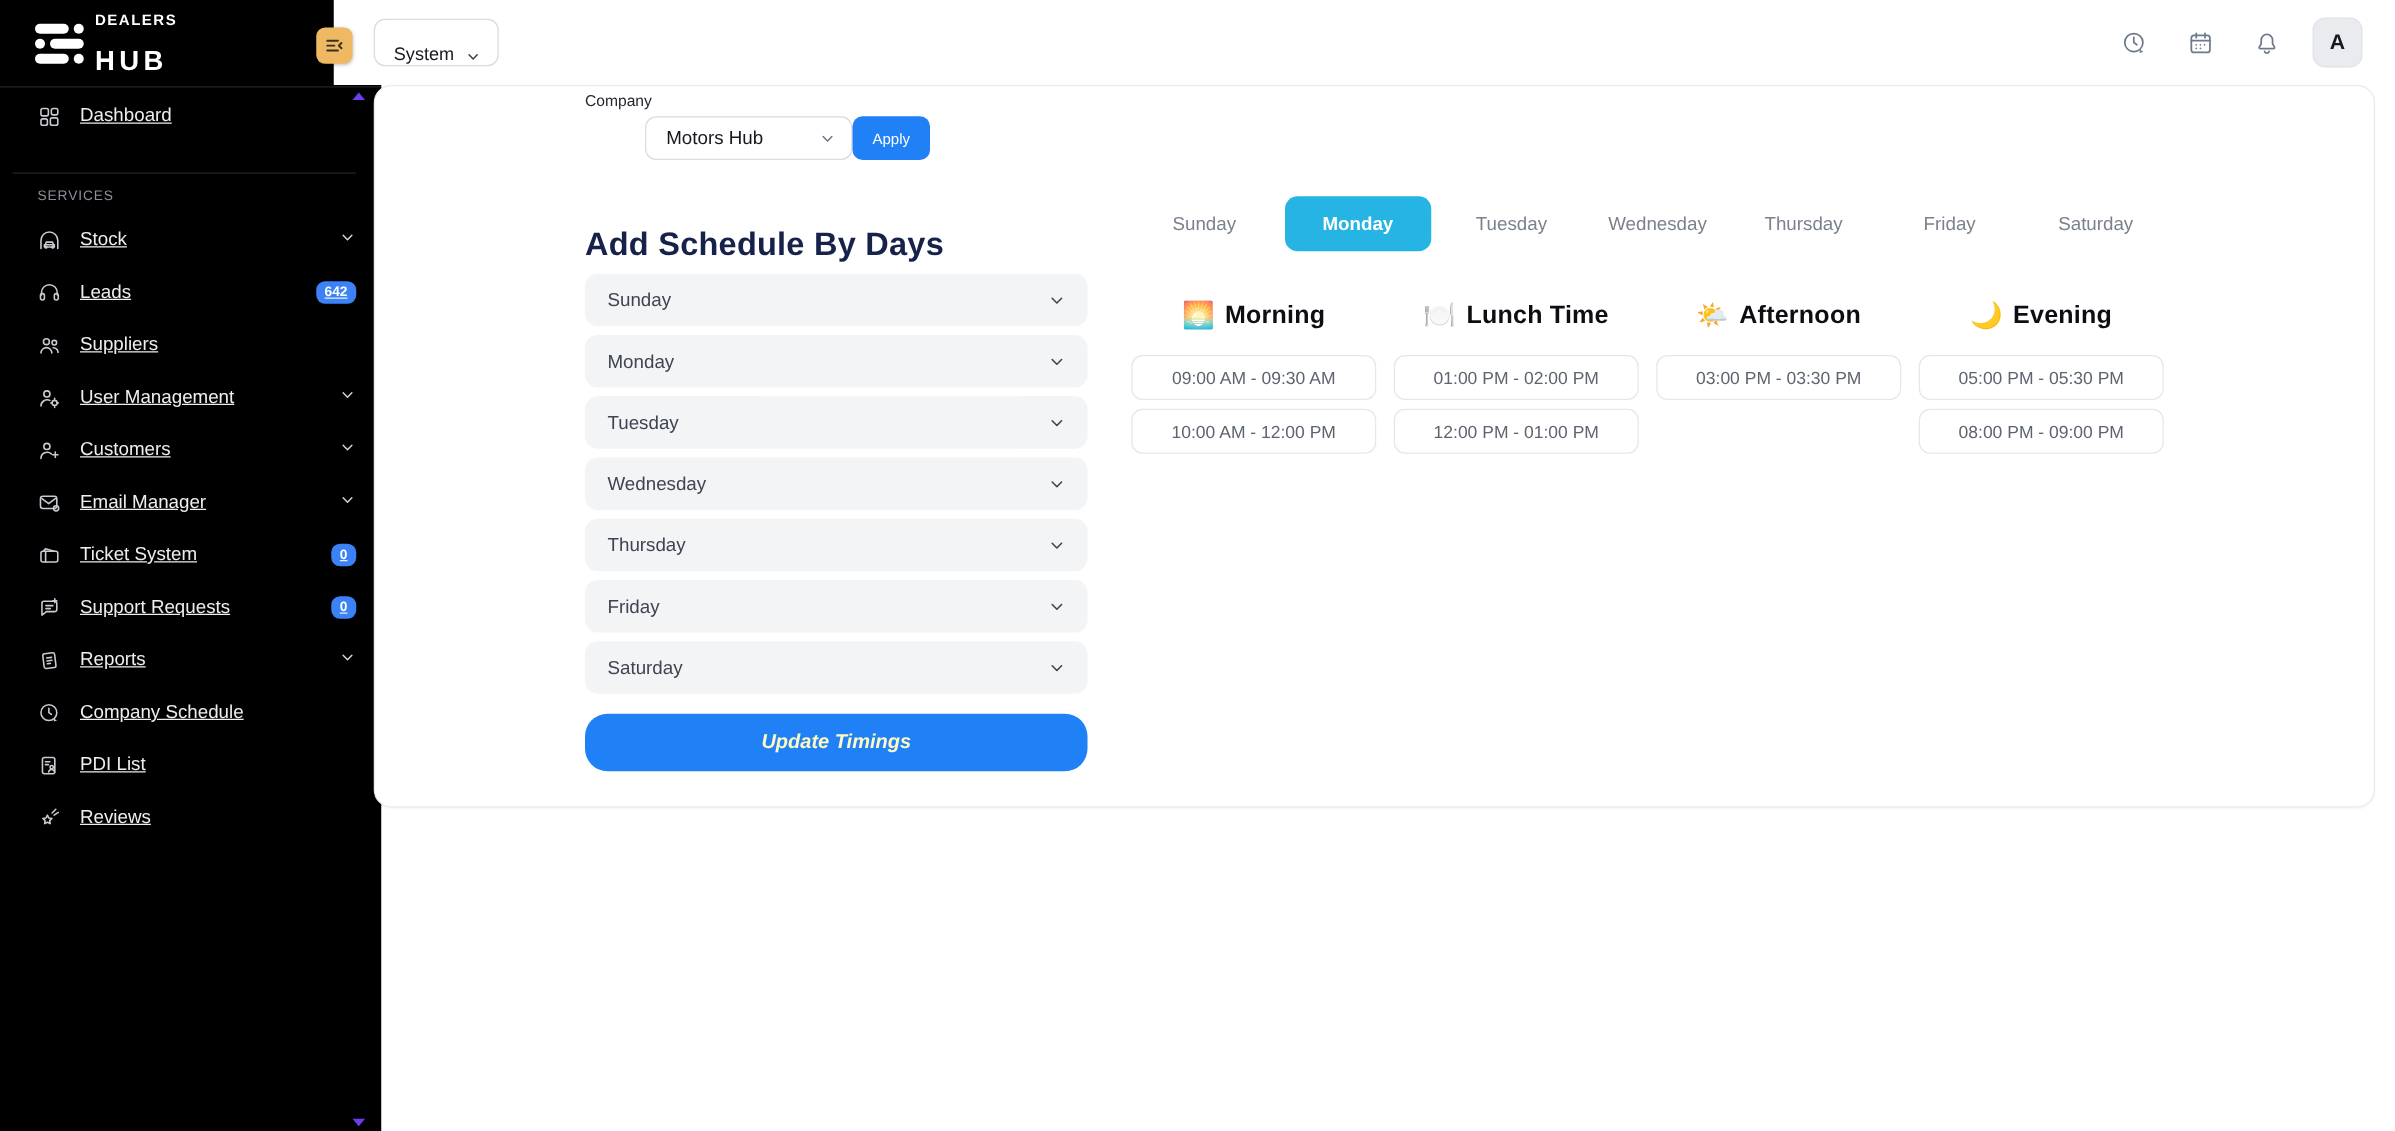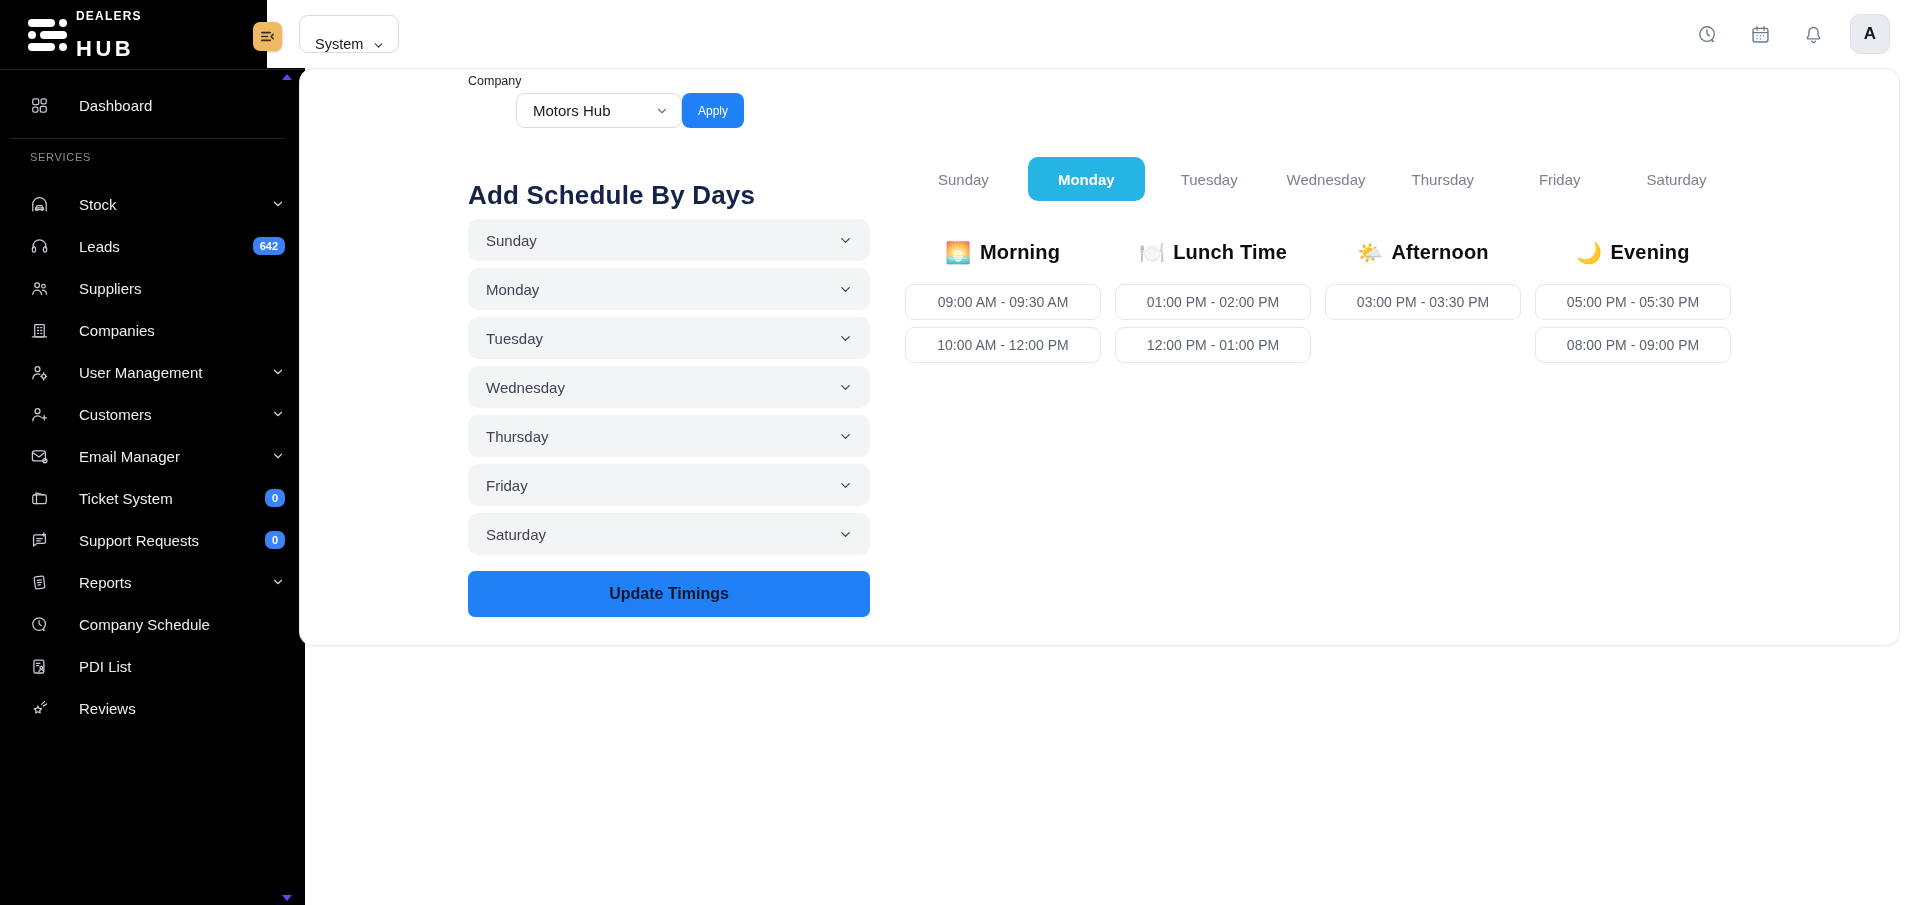--- a/index.html
+++ b/index.html
@@ -30,22 +30,22 @@
     display:flex; align-items:center; justify-content:center; cursor:pointer;
     box-shadow:0 1px 3px rgba(0,0,0,.25);
   }
 
   .scroll-arrow { position:absolute; right:13px; width:0; height:0; cursor:pointer;
     border-left:5px solid transparent; border-right:5px solid transparent; }
   .scroll-up { top:74px; border-bottom:6px solid #6d3ef0; }
   .scroll-down { bottom:4px; border-top:6px solid #6d3ef0; }
 
   .nav { position:absolute; top:84px; left:0; right:0; }
-  .nav-item { height:42px; display:flex; align-items:center; gap:30px;
-    padding:0 20px 0 30px; font-size:15px; color:#eceef0; cursor:pointer; }
+  .nav-item { height:42px; display:flex; align-items:flex-start; gap:15px;
+    padding:0 20px 0 30px; font-size:15px; color:#eceef0; cursor:pointer;text-decoration:underline; }
   .nav-item .nicon { flex:0 0 auto; color:#c7cbd2; }
   .nav-right { margin-left:auto; display:flex; align-items:center; }
   .badge { background:#3b82f6; color:#fff; font-size:11px; font-weight:700;
     border-radius:7px; padding:3px 7px; line-height:1.1; }
   .nav-chev { color:#d2d6dc; }
   .divider { height:1px; background:#232327; margin:12px 20px 0 10px; }
   .section-label { height:36px; display:flex; align-items:center; padding-left:30px;
     font-size:11px; letter-spacing:.7px; color:#8a9099; }
   .nav-items { padding-top:8px; }
 
@@ -80,23 +80,23 @@
 
   .heading { position:absolute; left:168px; top:94px; font-size:26px; font-weight:600;
     color:#17224a; letter-spacing:.2px; }
 
   .days-panel { position:absolute; left:168px; top:150px; width:402px;
     display:flex; flex-direction:column; gap:7px; }
   .day-acc { height:42px; background:#f3f4f6; border-radius:10px;
     display:flex; align-items:center; justify-content:space-between;
     padding:0 17px 0 18px; font-size:15px; color:#3e4451; cursor:pointer; }
   .day-acc .chev { color:#3f4654; }
-  .update-btn { margin-top:9px; height:46px; background:#2080f5; color:#0f172a;
-    border:none; border-radius:7px; font-size:16px; font-weight:600;
-    font-family:inherit; cursor:pointer; }
+  .update-btn { margin-top:9px; height:46px; background:#2080f5; color:#fef9c3;
+    border:none; border-radius:18px; font-size:16px; font-weight:600;
+    font-family:inherit; cursor:pointer;font-style:italic; }
 
   .day-tabs { position:absolute; left:605px; top:88px; width:830px; display:flex; }
   .day-tab { flex:1; height:44px; display:flex; align-items:center; justify-content:center;
     font-size:15px; color:#7b828c; cursor:pointer; border-radius:10px; }
   .day-tab.active { background:#26b4e4; color:#fff; font-weight:600; margin:0 6px; }
 
   .timing-cols { position:absolute; left:605px; top:170px; display:flex; gap:14px; }
   .timing-col { width:196px; }
   .col-head { height:26px; display:flex; align-items:center; justify-content:center;
     gap:8px; margin-bottom:19px; }
@@ -187,30 +187,20 @@
           <svg width="19" height="19" viewBox="0 0 24 24" fill="none" stroke="currentColor" stroke-width="1.6" stroke-linecap="round" stroke-linejoin="round">
             <circle cx="9" cy="8" r="3"></circle>
               <path d="M3.5 19.5a5.5 5.5 0 0 1 11 0"></path>
               <circle cx="17" cy="9" r="2.3"></circle>
               <path d="M15.8 14.2a4.8 4.8 0 0 1 5 4.8"></path>
           </svg>
         </span>
         <span>Suppliers</span>
       </div>
 
-      <div class="nav-item">
-        <span class="nicon">
-          <svg width="19" height="19" viewBox="0 0 24 24" fill="none" stroke="currentColor" stroke-width="1.6" stroke-linecap="round" stroke-linejoin="round">
-            <path d="M3 20h18"></path>
-              <rect x="6" y="4.5" width="12" height="15.5" rx="1"></rect>
-            <path d="M9.5 8.5h1.5M13.5 8.5H15M9.5 12h1.5M13.5 12H15M9.5 15.5h1.5M13.5 15.5H15"></path>
-          </svg>
-        </span>
-        <span>Companies</span>
-      </div>
 
       <div class="nav-item">
         <span class="nicon">
           <svg width="19" height="19" viewBox="0 0 24 24" fill="none" stroke="currentColor" stroke-width="1.6" stroke-linecap="round" stroke-linejoin="round">
             <circle cx="9.5" cy="7.8" r="3.1"></circle>
               <path d="M3.5 20a6.3 6.3 0 0 1 9-5.7"></path>
             <circle cx="17.3" cy="16.8" r="2.5"></circle>
               <path d="M17.3 13.2v-1M17.3 21.4v-1M21 16.8h-1M14.6 16.8h-1"></path>
           </svg>
         </span>

